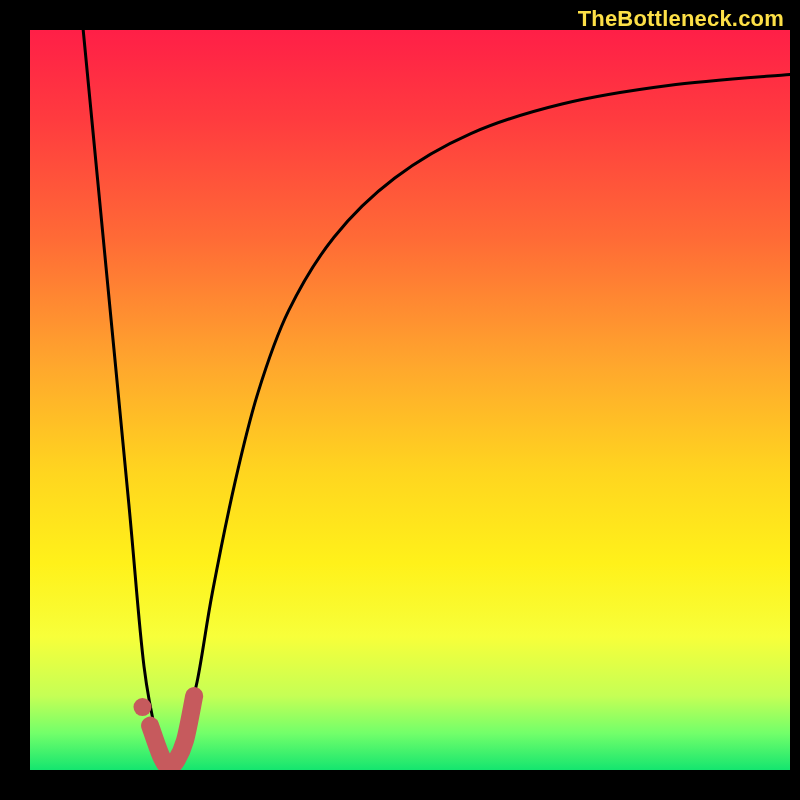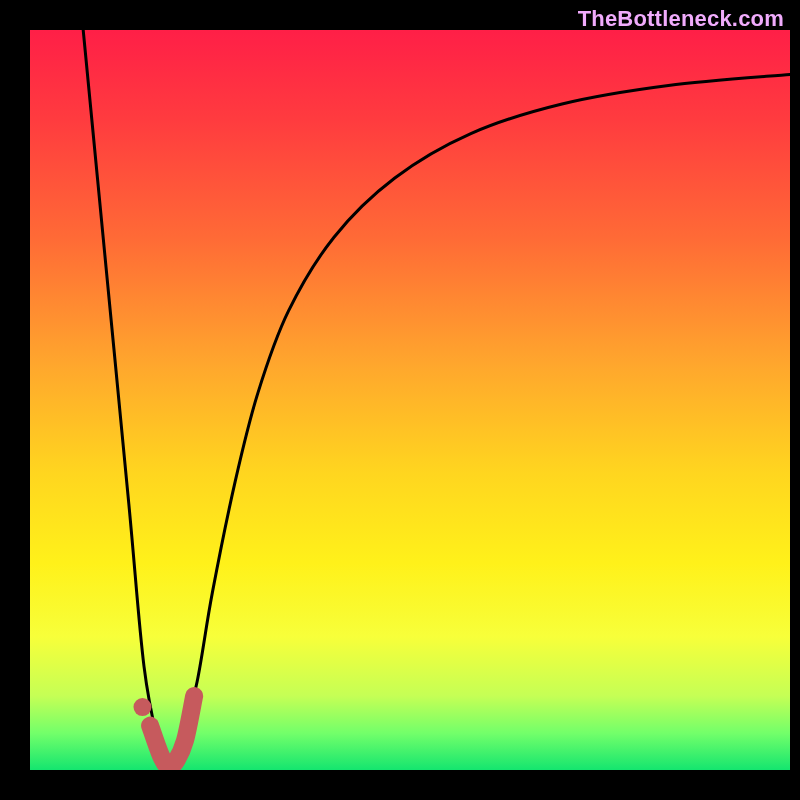--- a/index.html
+++ b/index.html
@@ -14,21 +14,21 @@
     position: absolute;
     top: 0;
     left: 0;
     width: 800px;
     height: 800px;
   }
   .watermark {
     position: absolute;
     top: 6px;
     right: 16px;
-    color: #f0abfc;
+    color: #fde047;
     font-family: Arial, Helvetica, sans-serif;
     font-size: 22px;
     font-weight: 600;
     letter-spacing: 0.2px;
     user-select: none;
   }
   svg {
     display: block;
   }
 </style>

